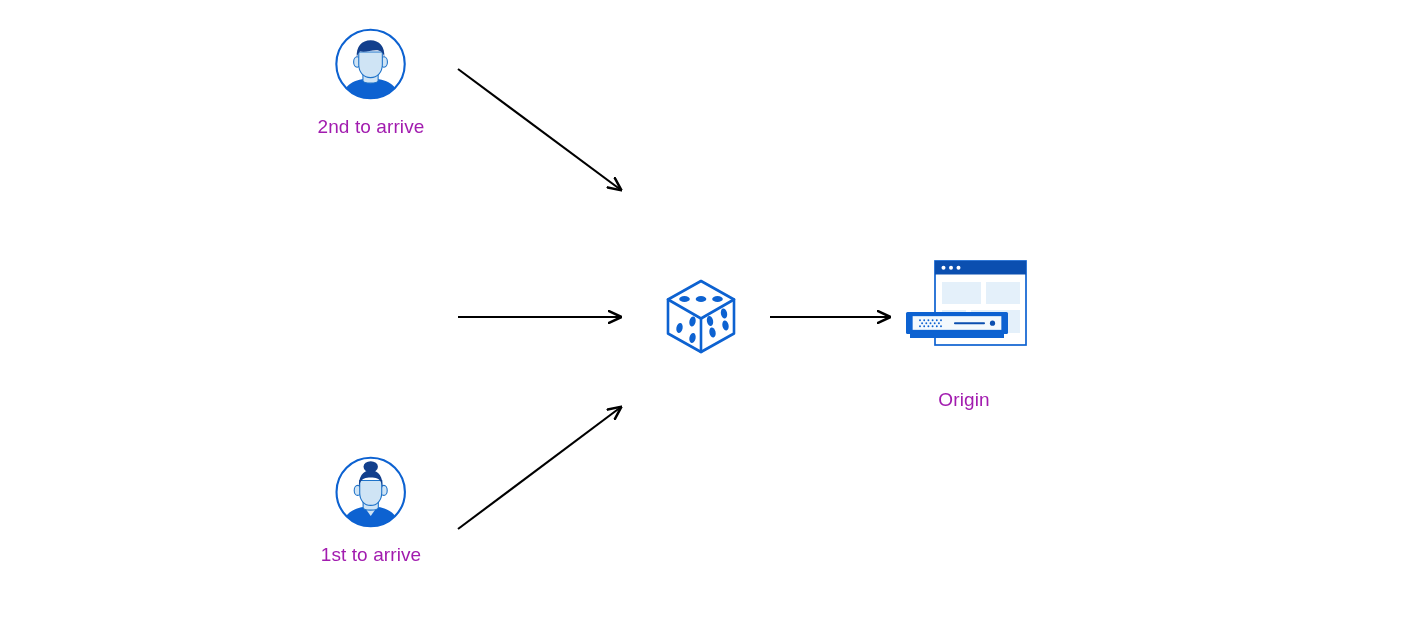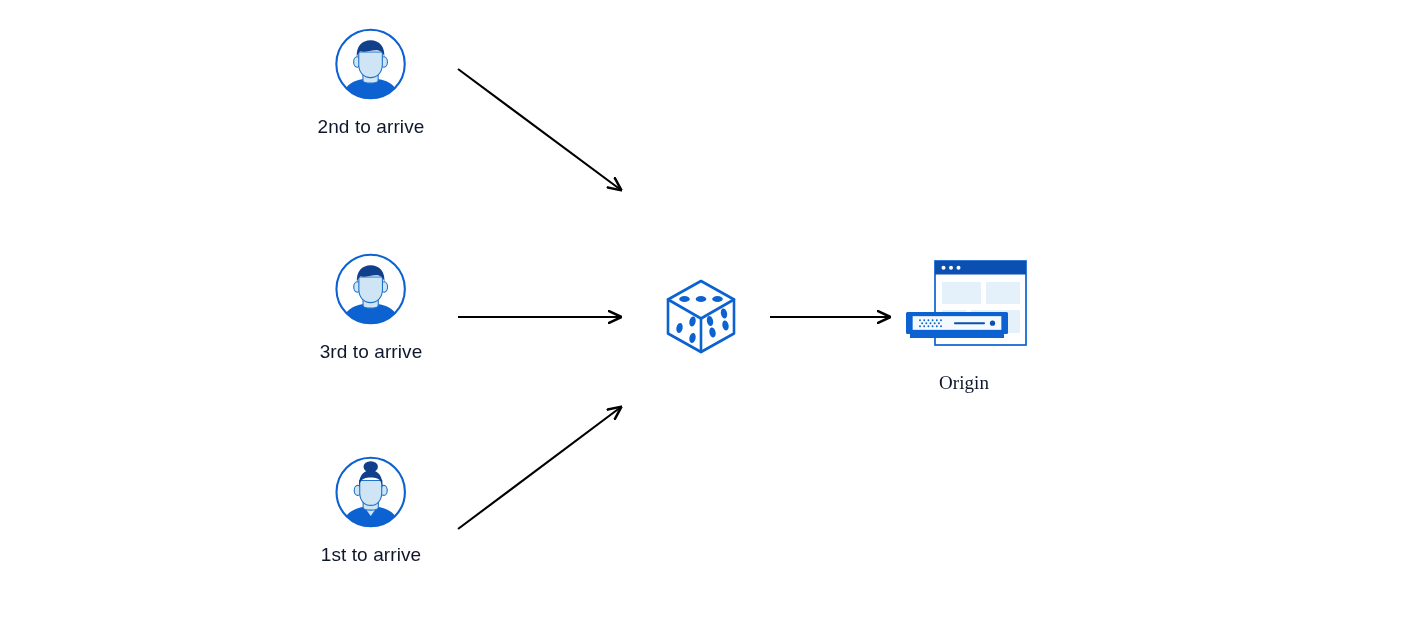--- a/index.html
+++ b/index.html
@@ -19,43 +19,42 @@
     overflow: hidden;
   }
   .node {
     position: absolute;
     display: flex;
     flex-direction: column;
     align-items: center;
   }
   .node-label {
     font-size: 19px;
-    color: #0f172a;
+    color: #a21caf;
     line-height: 1.3;
     white-space: nowrap;
     letter-spacing: 0.1px;
   }
   .avatar-wrap {
     width: 74px;
     height: 74px;
   }
   .avatar-label {
     margin-top: 14px;
   }
   .dice-wrap {
     width: 86px;
     height: 86px;
   }
   .origin-wrap {
     width: 128px;
     height: 98px;
   }
   .origin-label {
-    margin-top: 14px;
-    font-family: Liberation Serif, serif;
+    margin-top: 31px;
   }
   svg.arrow-layer {
     position: absolute;
     left: 0;
     top: 0;
     width: 1405px;
     height: 633px;
     pointer-events: none;
   }
 </style>
@@ -105,46 +104,20 @@
                    C 45.6 13.2 51.8 19.4 50.7 30.6
                    C 49.9 25.6 47.2 23.3 42.5 23.3
                    C 37 23.3 30.6 25.6 26.6 24.2
                    C 25.1 25.6 24 27.6 23.3 30.6 Z" fill="#123f8c"></path>
         </g>
       </svg>
     </div>
     <div class="node-label avatar-label">2nd to arrive</div>
   </div>
 
-  <div class="node" style="left:371px; top:252px; transform:translateX(-50%);">
-    <div class="avatar-wrap">
-      <svg viewBox="0 0 74 74" xmlns="http://www.w3.org/2000/svg">
-        <defs>
-          <clipPath id="c-av2">
-              <circle cx="37" cy="37" r="34.2"></circle>
-            </clipPath>
-        </defs>
-        <circle cx="37" cy="37" r="34.2" fill="#ffffff" stroke="#0d62d1" stroke-width="2.1"></circle>
-        <g clip-path="url(#c-av2)">
-          <path d="M 8 74 C 9 58.5 20 51.5 37 51.5 C 54 51.5 65 58.5 66 74 Z" fill="#0d62d1"></path>
-          <path d="M 29.4 41 L 29.4 53.6 C 29.4 57 44.6 57 44.6 53.6 L 44.6 41 Z" fill="#cfe4f5" stroke="#1f73c9" stroke-width="1.1"></path>
-          <ellipse cx="23.6" cy="35" rx="3.5" ry="5.2" fill="#cfe4f5" stroke="#1f73c9" stroke-width="1.1"></ellipse>
-          <ellipse cx="50.4" cy="35" rx="3.5" ry="5.2" fill="#cfe4f5" stroke="#1f73c9" stroke-width="1.1"></ellipse>
-          <path d="M 25.2 25 L 48.8 25 L 48.8 37.6 C 48.8 45.6 43.6 50.6 37 50.6
-                   C 30.4 50.6 25.2 45.6 25.2 37.6 Z" fill="#cfe4f5" stroke="#1f73c9" stroke-width="1.1"></path>
-          <path d="M 23.3 30.6 C 22.2 19.4 28.4 13.2 37 13.2
-                   C 45.6 13.2 51.8 19.4 50.7 30.6
-                   C 49.9 25.6 47.2 23.3 42.5 23.3
-                   C 37 23.3 30.6 25.6 26.6 24.2
-                   C 25.1 25.6 24 27.6 23.3 30.6 Z" fill="#123f8c"></path>
-        </g>
-      </svg>
-    </div>
-    <div class="node-label avatar-label">3rd to arrive</div>
-  </div>
 
   <div class="node" style="left:371px; top:455px; transform:translateX(-50%);">
     <div class="avatar-wrap">
       <svg viewBox="0 0 74 74" xmlns="http://www.w3.org/2000/svg">
         <defs>
           <clipPath id="c-av3">
               <circle cx="37" cy="37" r="34.2"></circle>
             </clipPath>
         </defs>
         <circle cx="37" cy="37" r="34.2" fill="#ffffff" stroke="#0d62d1" stroke-width="2.1"></circle>

